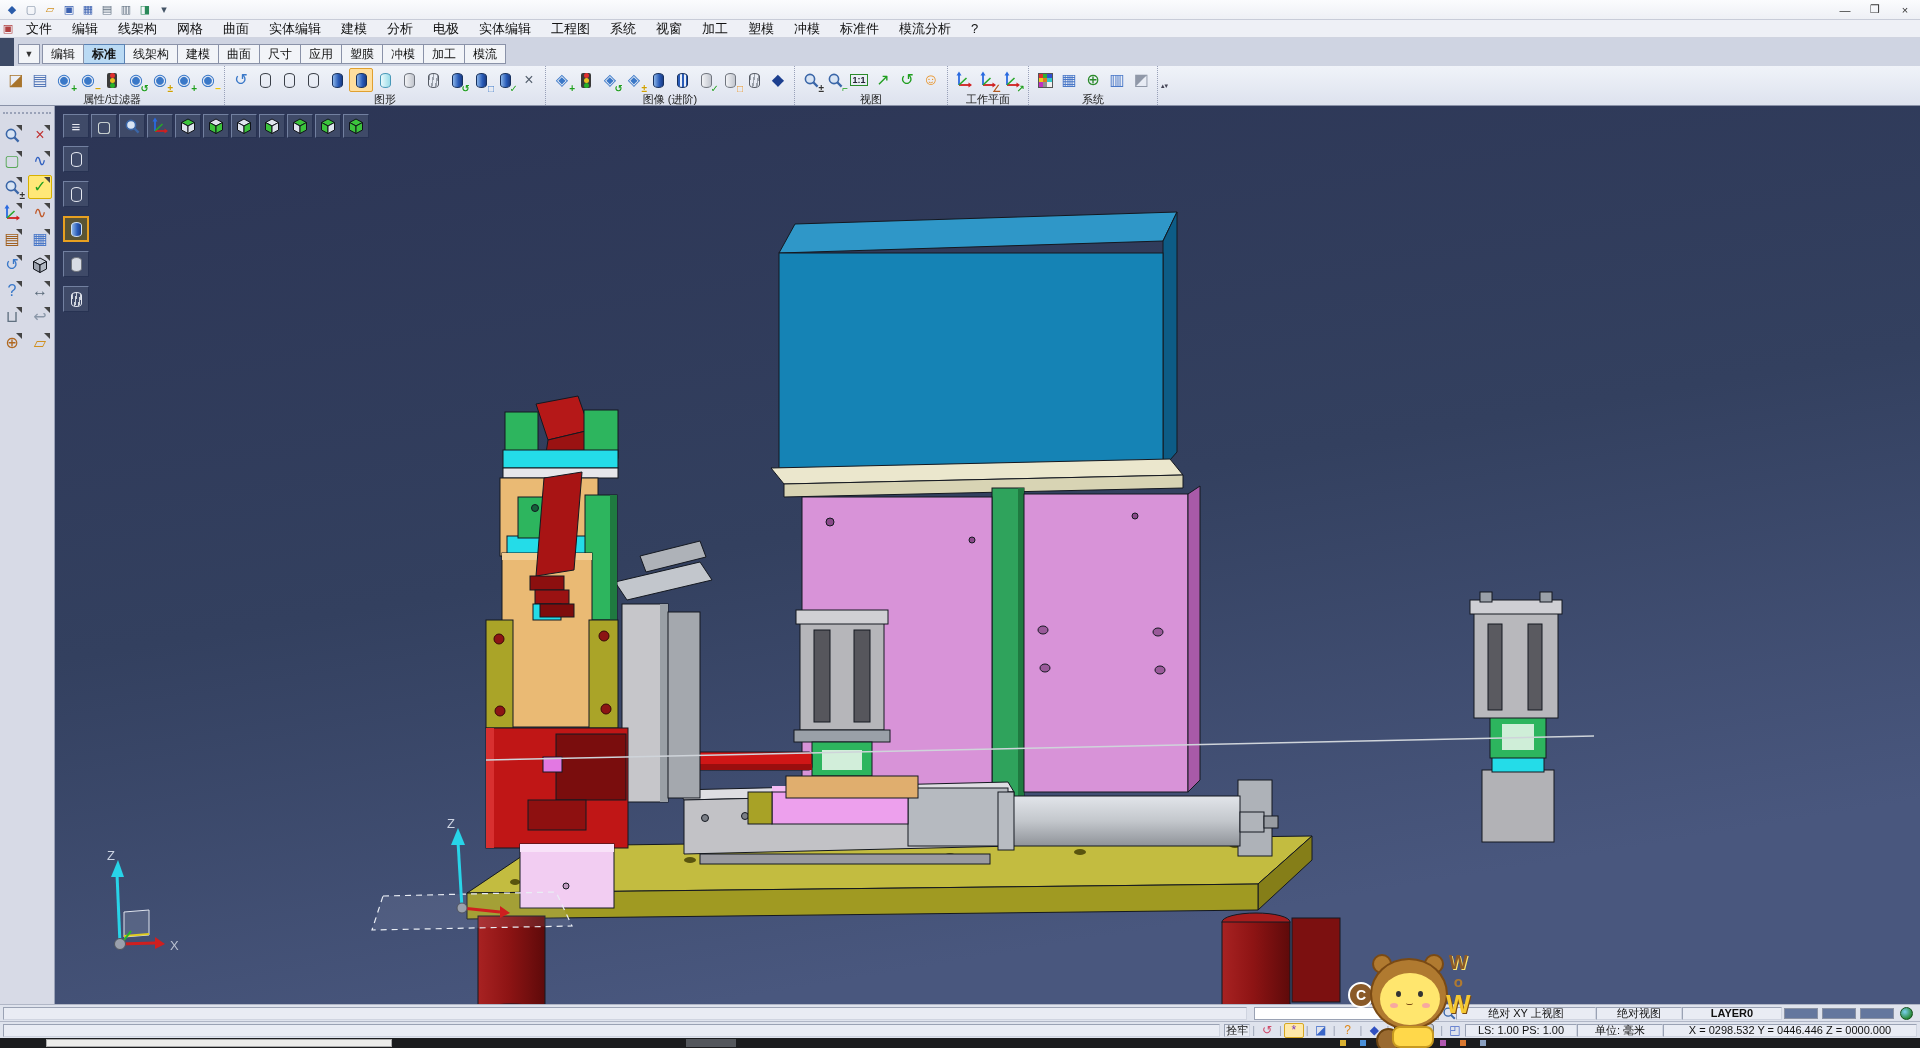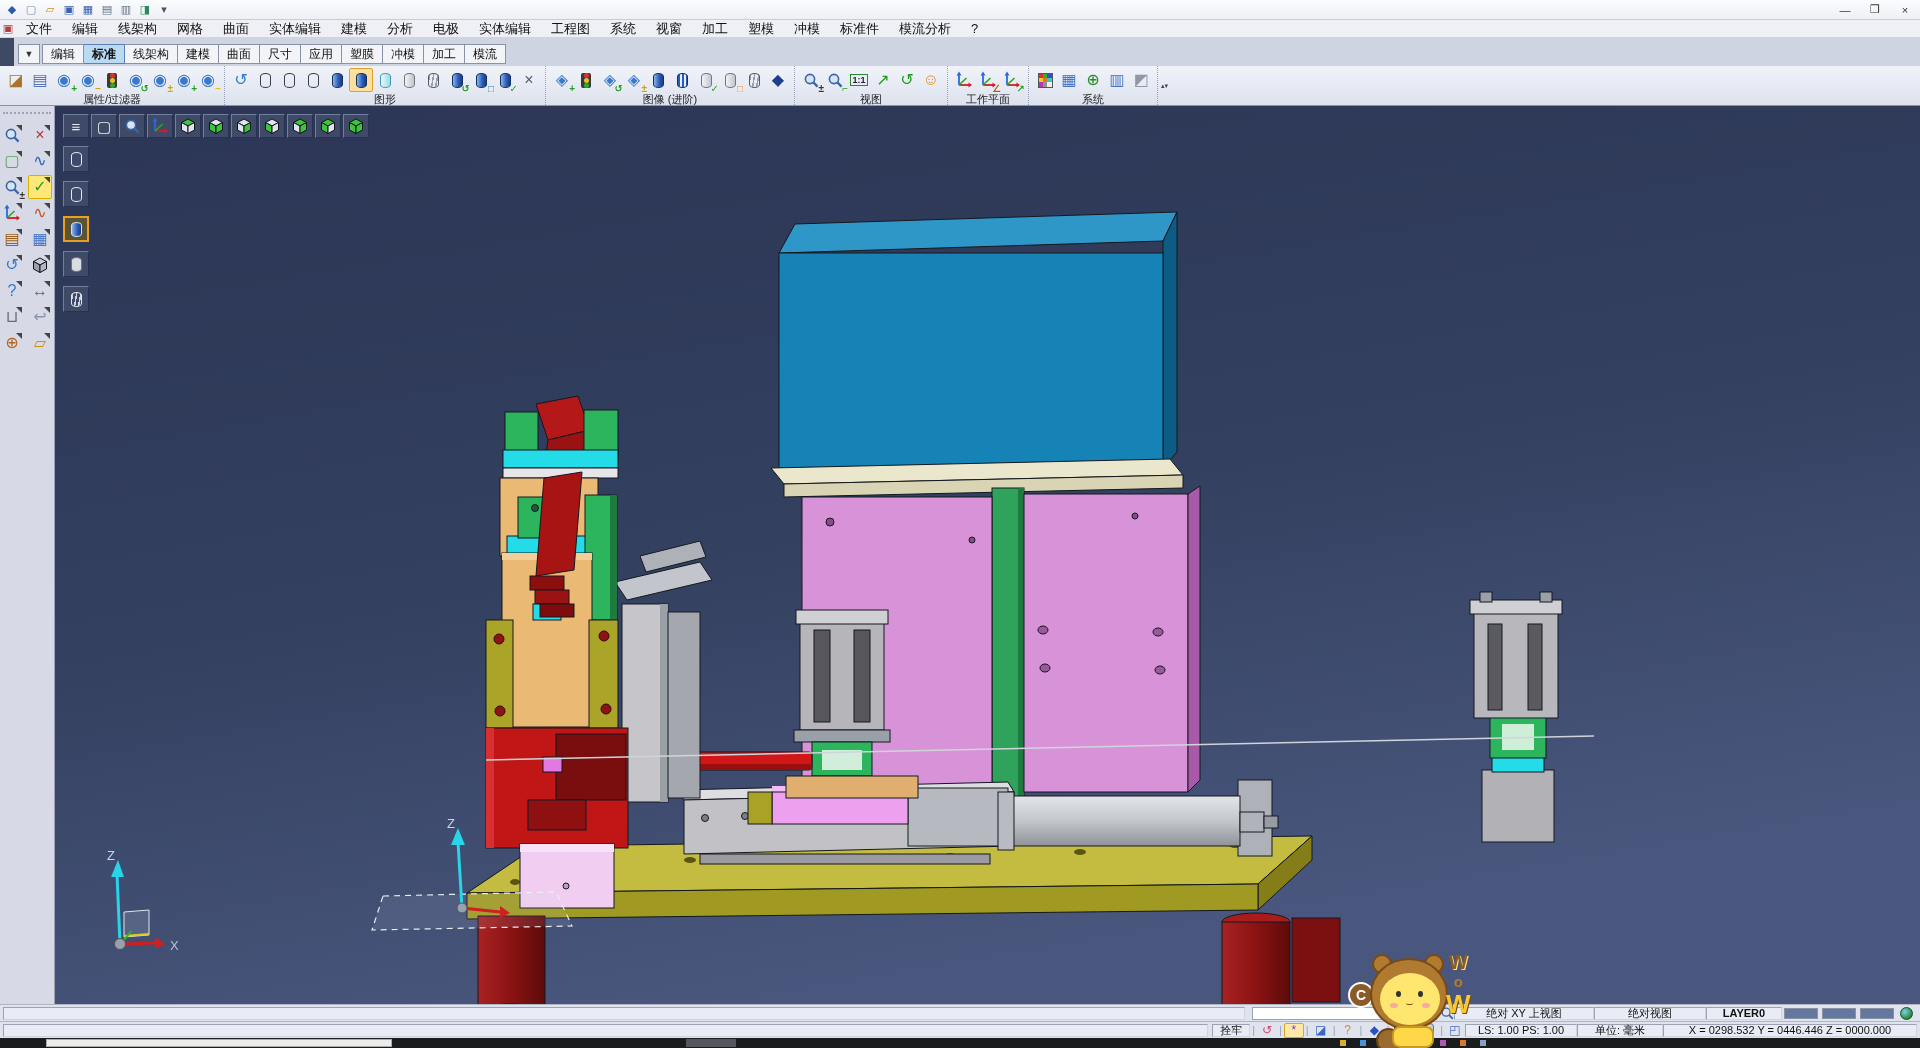--- a/index.html
+++ b/index.html
@@ -786,31 +786,31 @@
 
 
   <div class="status st">
     <div class="pane grow"></div>
     <input class="sb-input" placeholder="" style="">
     <svg width="14" height="14" viewBox="0 0 16 16">
         <circle cx="7" cy="7" r="4.6" fill="none" stroke="#3a66a8" stroke-width="1.6"></circle>
         <line x1="10.4" y1="10.4" x2="14.6" y2="14.6" stroke="#3a66a8" stroke-width="2.2"></line>
       </svg>
     <div class="pane" style="width:140px">绝对 XY 上视图</div>
-    <div class="pane" style="width:112px">绝对视图</div>
-    <div class="pane bold" style="width:76px">LAYER0</div>
+    <div class="pane" style="width:86px">绝对视图</div>
+    <div class="pane bold" style="width:100px">LAYER0</div>
     <div class="swatch" style="background: rgb(100, 119, 158);"></div>
     <div class="swatch" style="background: rgb(100, 119, 158);"></div>
     <div class="swatch" style="background: rgb(100, 119, 158);"></div>
     <div class="globe"></div>
   </div>
 
   <div class="status st">
     <div class="pane grow"></div>
-    <div class="pane" style="width:38px">拴牢</div>
+    <div class="pane" style="width:26px">拴牢</div>
     <span class="sb-sep">|</span>
     <span id="sbicons" style="display:flex;align-items:center;">
         <div class="icon-btn">
           <span class="glyph" style="color: rgb(208, 72, 104);">↺</span>
         </div>
         <span class="sb-sep">|</span>
         <div class="icon-btn selected">
           <span class="glyph" style="color: rgb(122, 58, 192);">*</span>
         </div>
         <span class="sb-sep">|</span>

